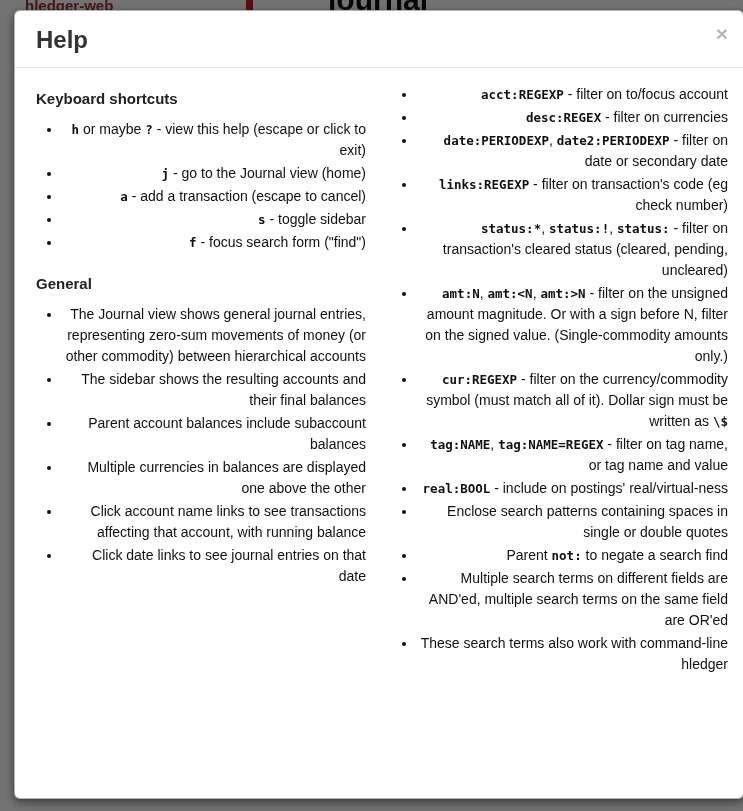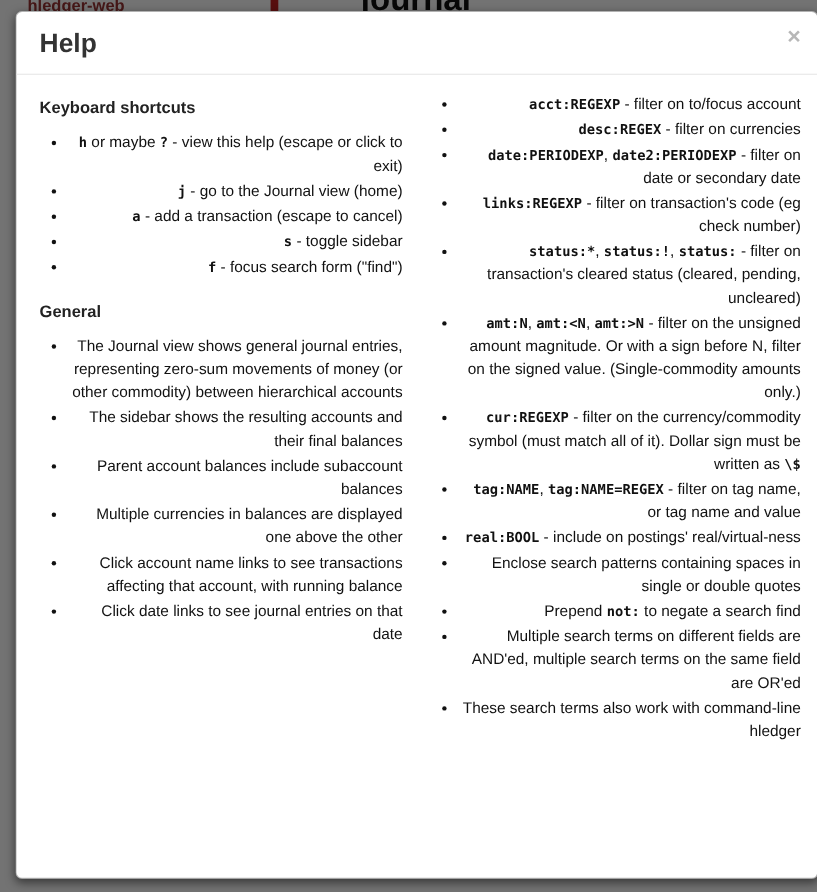--- a/index.html
+++ b/index.html
@@ -86,19 +86,19 @@
           <li><span class="code">acct:REGEXP</span><span class="txt"> - filter on to/focus account</span></li>
           <li><span class="code">desc:REGEX</span><span class="txt"> - filter on currencies</span></li>
           <li><span class="code">date:PERIODEXP</span><span class="txt">, </span><span class="code">date2:PERIODEXP</span><span class="txt"> - filter on date or secondary date</span></li>
           <li><span class="code">links:REGEXP</span><span class="txt"> - filter on transaction's code (eg check number)</span></li>
           <li><span class="code">status:*</span><span class="txt">, </span><span class="code">status:!</span><span class="txt">, </span><span class="code">status:</span><span class="txt"> - filter on transaction's cleared status (cleared, pending, uncleared)</span></li>
           <li><span class="code">amt:N</span><span class="txt">, </span><span class="code">amt:&lt;N</span><span class="txt">, </span><span class="code">amt:&gt;N</span><span class="txt"> - filter on the unsigned amount magnitude. Or with a sign before N, filter on the signed value. (Single-commodity amounts only.)</span></li>
           <li><span class="code">cur:REGEXP</span><span class="txt"> - filter on the currency/commodity symbol (must match all of it). Dollar sign must be written as </span><span class="code">\$</span></li>
           <li><span class="code">tag:NAME</span><span class="txt">, </span><span class="code">tag:NAME=REGEX</span><span class="txt"> - filter on tag name, or tag name and value</span></li>
           <li><span class="code">real:BOOL</span><span class="txt"> - include on postings' real/virtual-ness</span></li>
           <li><span class="txt">Enclose search patterns containing spaces in single or double quotes</span></li>
-          <li><span class="txt">Prepend </span><span class="code">not:</span><span class="txt"> to negate a search find</span></li>
+          <li><span class="txt">Parent </span><span class="code">not:</span><span class="txt"> to negate a search find</span></li>
           <li><span class="txt">Multiple search terms on different fields are AND'ed, multiple search terms on the same field are OR'ed</span></li>
           <li><span class="txt">These search terms also work with command-line hledger</span></li>
         </ul>
       </div>
   </div>
 </div>
 
 </body></html>

